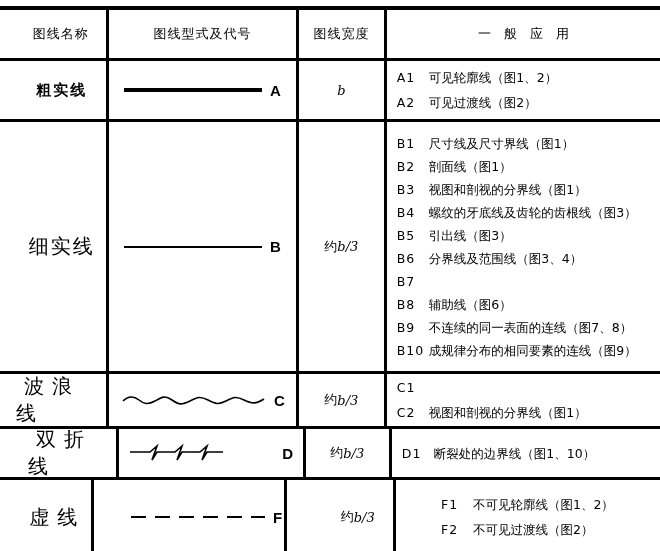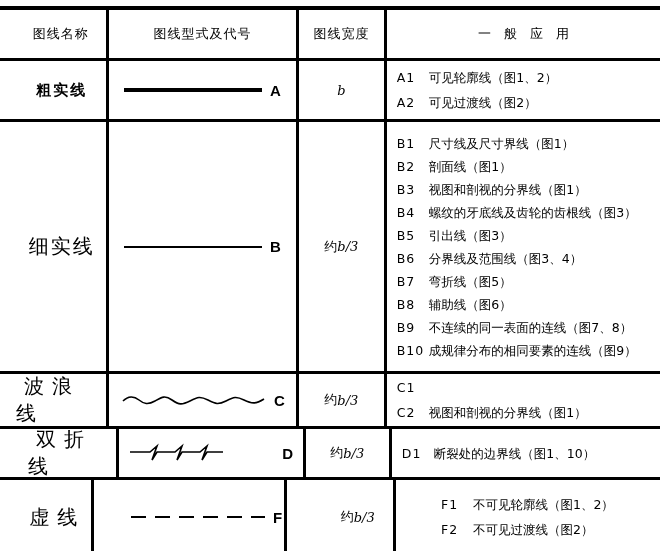--- a/index.html
+++ b/index.html
@@ -121,21 +121,20 @@
         <div class="app">
           <span class="code">B5</span>
           <span>引出线（图3）</span>
         </div>
         <div class="app">
           <span class="code">B6</span>
           <span>分界线及范围线（图3、4）</span>
         </div>
         <div class="app">
           <span class="code">B7</span>
-          <span>弯折线（图5）</span>
         </div>
         <div class="app">
           <span class="code">B8</span>
           <span>辅助线（图6）</span>
         </div>
         <div class="app">
           <span class="code">B9</span>
           <span>不连续的同一表面的连线（图7、8）</span>
         </div>
         <div class="app">

